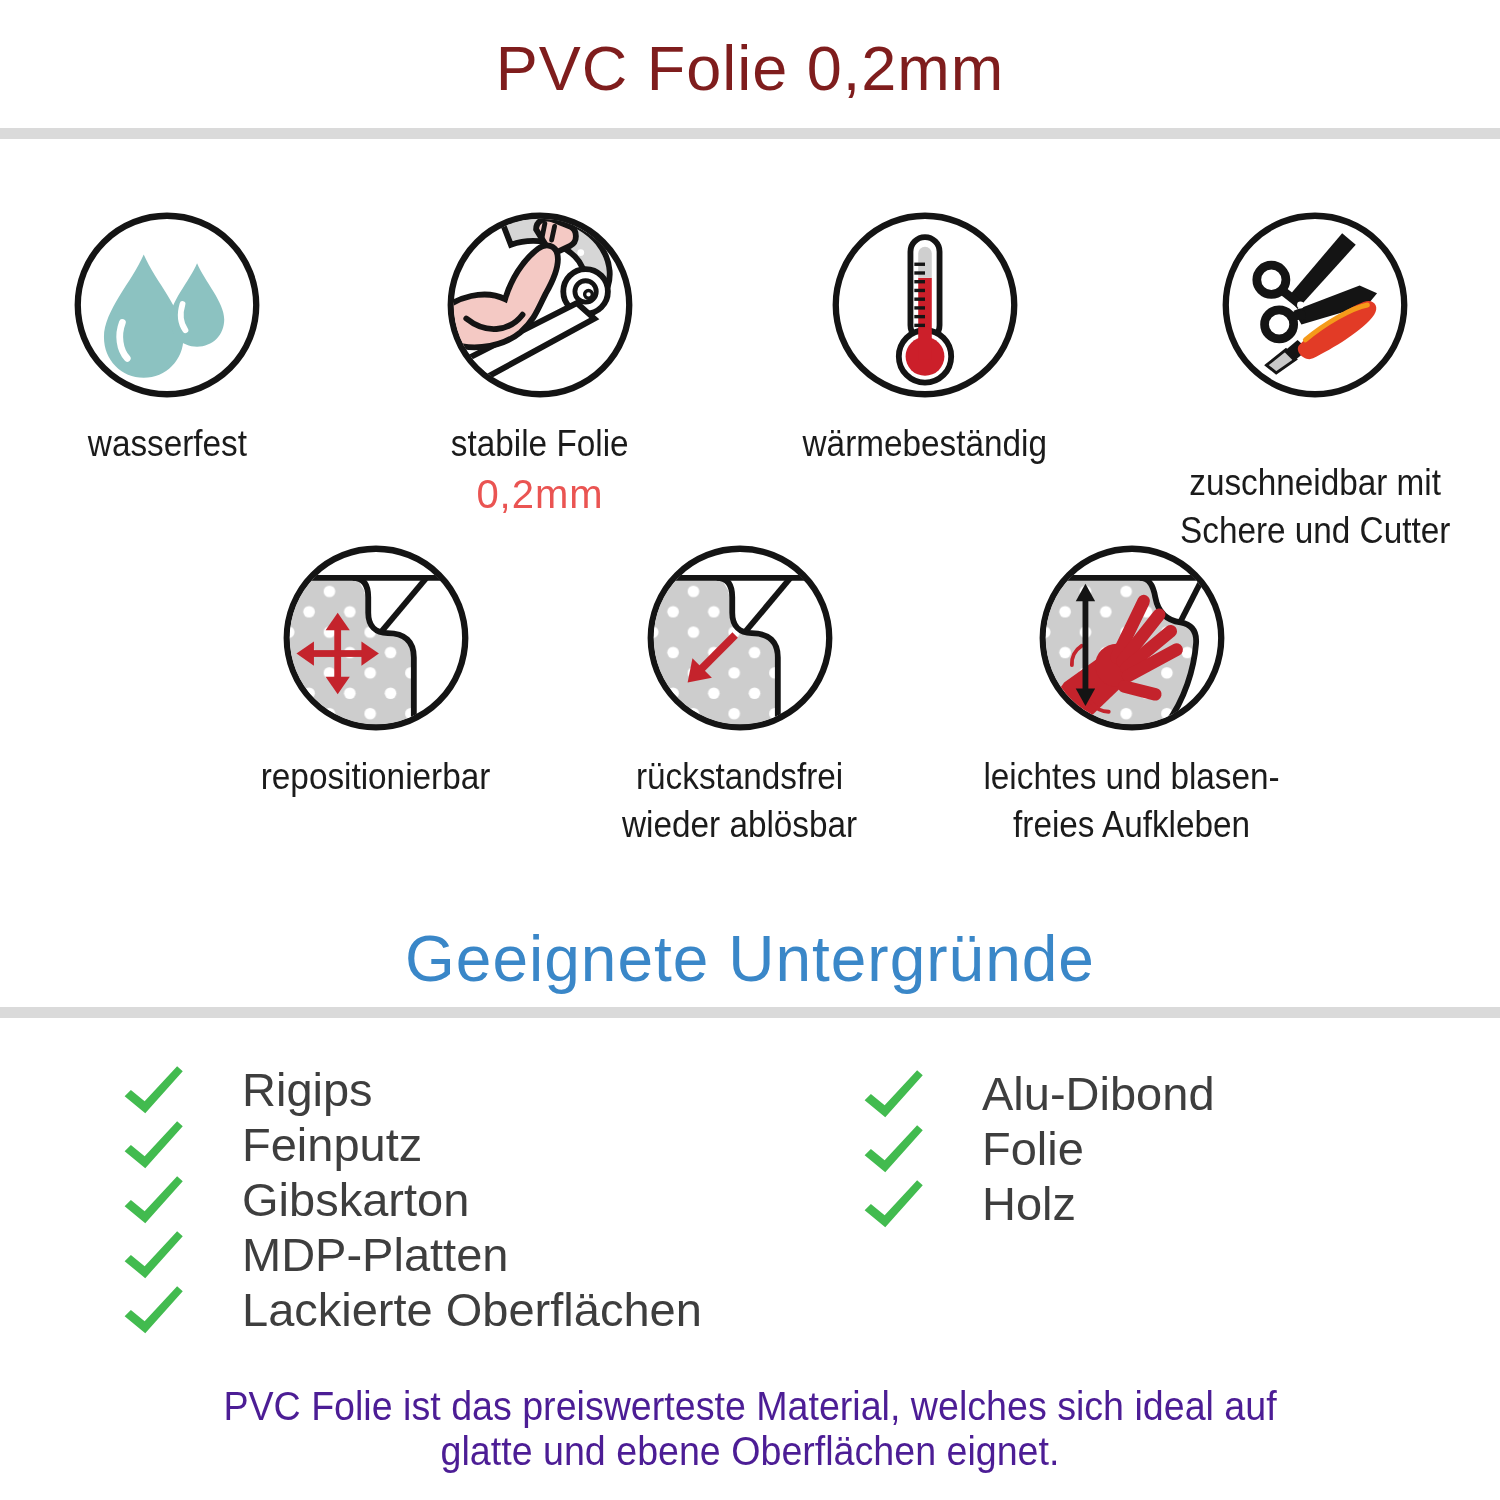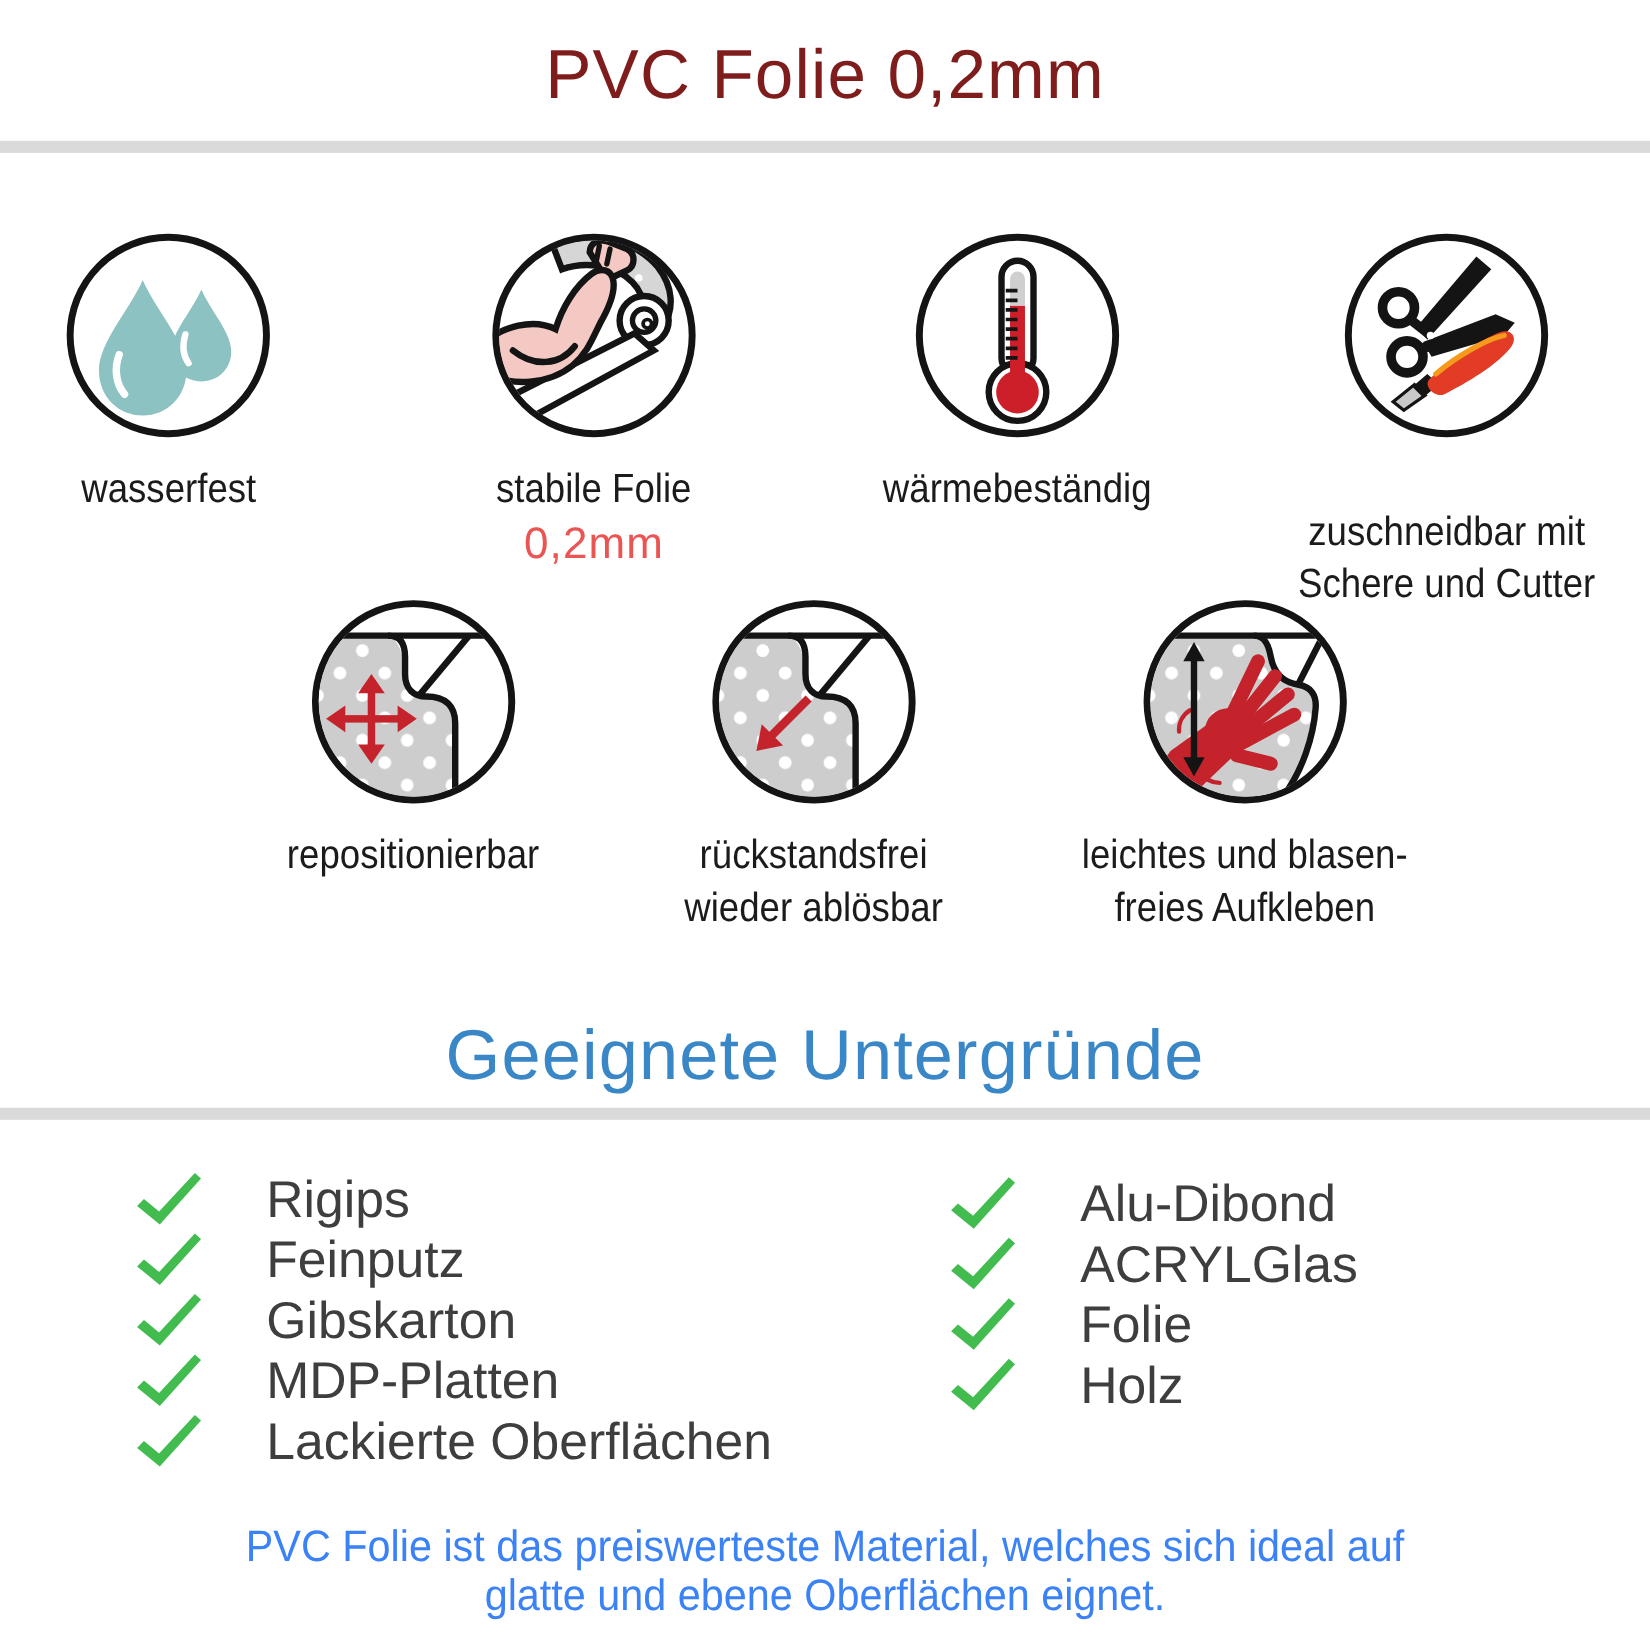--- a/index.html
+++ b/index.html
@@ -17,32 +17,32 @@
   .cap{margin-top:18px;text-align:center;color:#1b1b1b;font-size:37px;line-height:48px;}
   .cap .ln{display:block;transform:scaleX(0.9);transform-origin:50% 50%;white-space:nowrap;}
   .cap-sub{margin-top:4px;font-size:40px;color:#ea5452;letter-spacing:1px;}
   .list{position:absolute;display:flex;flex-direction:column;}
   .list.left{left:122px;top:1062px;}
   .list.right{left:862px;top:1066px;}
   .check-row{display:flex;align-items:center;height:55px;gap:36px;}
   .check-row svg{width:64px;height:50px;margin-right:20px;flex:0 0 auto;}
   .check-row .item-label{font-size:47px;color:#3e3e3e;white-space:nowrap;}
   .footer{position:absolute;top:1384px;left:0;width:1500px;text-align:center;
-          color:#3b82f6;font-size:40px;line-height:45px;}
+          color:#4c1d95;font-size:40px;line-height:45px;}
   .footer .ln{display:block;transform:scaleX(0.94);transform-origin:50% 50%;white-space:nowrap;}
 </style>
 </head>
 <body>
 
 <div class="page">
 
   <div class="title">PVC Folie 0,2mm</div>
   <div class="divider top"></div>
 
-  <div class="feature" style="left:3px;top:208px;width:300px;">
+  <div class="feature" style="left:17px;top:208px;width:300px;">
     <svg class="badge" viewBox="0 0 200 200">
       <circle cx="100" cy="100" r="92" fill="#fff" stroke="#141414" stroke-width="6.5"></circle>
       <path d="M76,48 C64,76 35,106 35,133 C35,157 53,175 76,175 C99,175 117,157 117,133 C117,106 88,76 76,48 Z" fill="#8cc2c1"></path>
       <path d="M54,118 C49,131 51,146 59,155" stroke="#fff" stroke-width="7" fill="none" stroke-linecap="round"></path>
       <path d="M131,57 C123,76 103,97 103,115 C103,131 115,143 131,143 C147,143 159,131 159,115 C159,97 139,76 131,57 Z" fill="#8cc2c1"></path>
       <path d="M116,99 C113,109 114,119 119,126" stroke="#fff" stroke-width="6" fill="none" stroke-linecap="round"></path>
     </svg>
     <div class="cap">
       <span class="ln">wasserfest</span>
     </div>
@@ -270,26 +270,20 @@
     <div class="check-row">
       <svg viewBox="0 0 100 80">
           <polygon points="3,50 13,40 35,58 87,2 96,10 36,77" fill="#42bb4f"></polygon>
         </svg>
       <span class="item-label">Alu-Dibond</span>
     </div>
     <div class="check-row">
       <svg viewBox="0 0 100 80">
           <polygon points="3,50 13,40 35,58 87,2 96,10 36,77" fill="#42bb4f"></polygon>
         </svg>
-      <span class="item-label">ACRYLGlas</span>
-    </div>
-    <div class="check-row">
-      <svg viewBox="0 0 100 80">
-          <polygon points="3,50 13,40 35,58 87,2 96,10 36,77" fill="#42bb4f"></polygon>
-        </svg>
       <span class="item-label">Folie</span>
     </div>
     <div class="check-row">
       <svg viewBox="0 0 100 80">
           <polygon points="3,50 13,40 35,58 87,2 96,10 36,77" fill="#42bb4f"></polygon>
         </svg>
       <span class="item-label">Holz</span>
     </div>
   </div>
 

